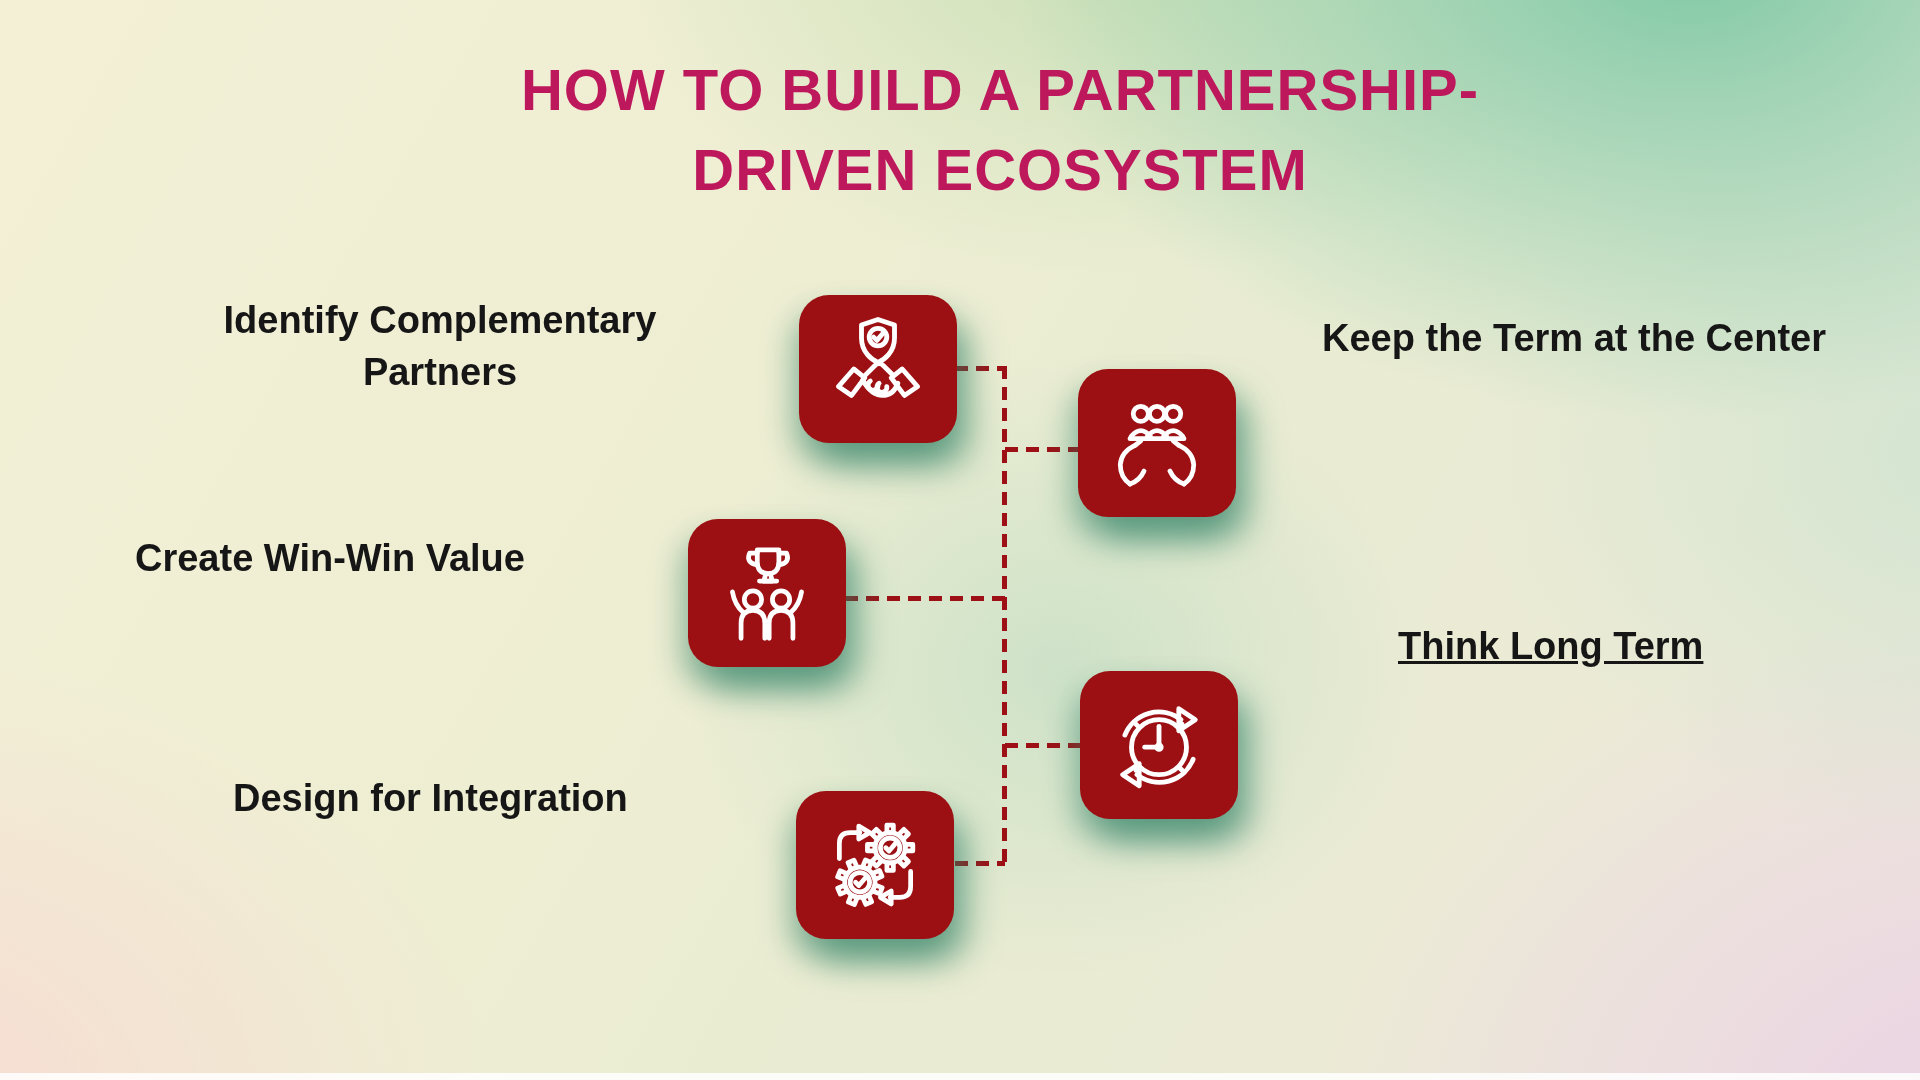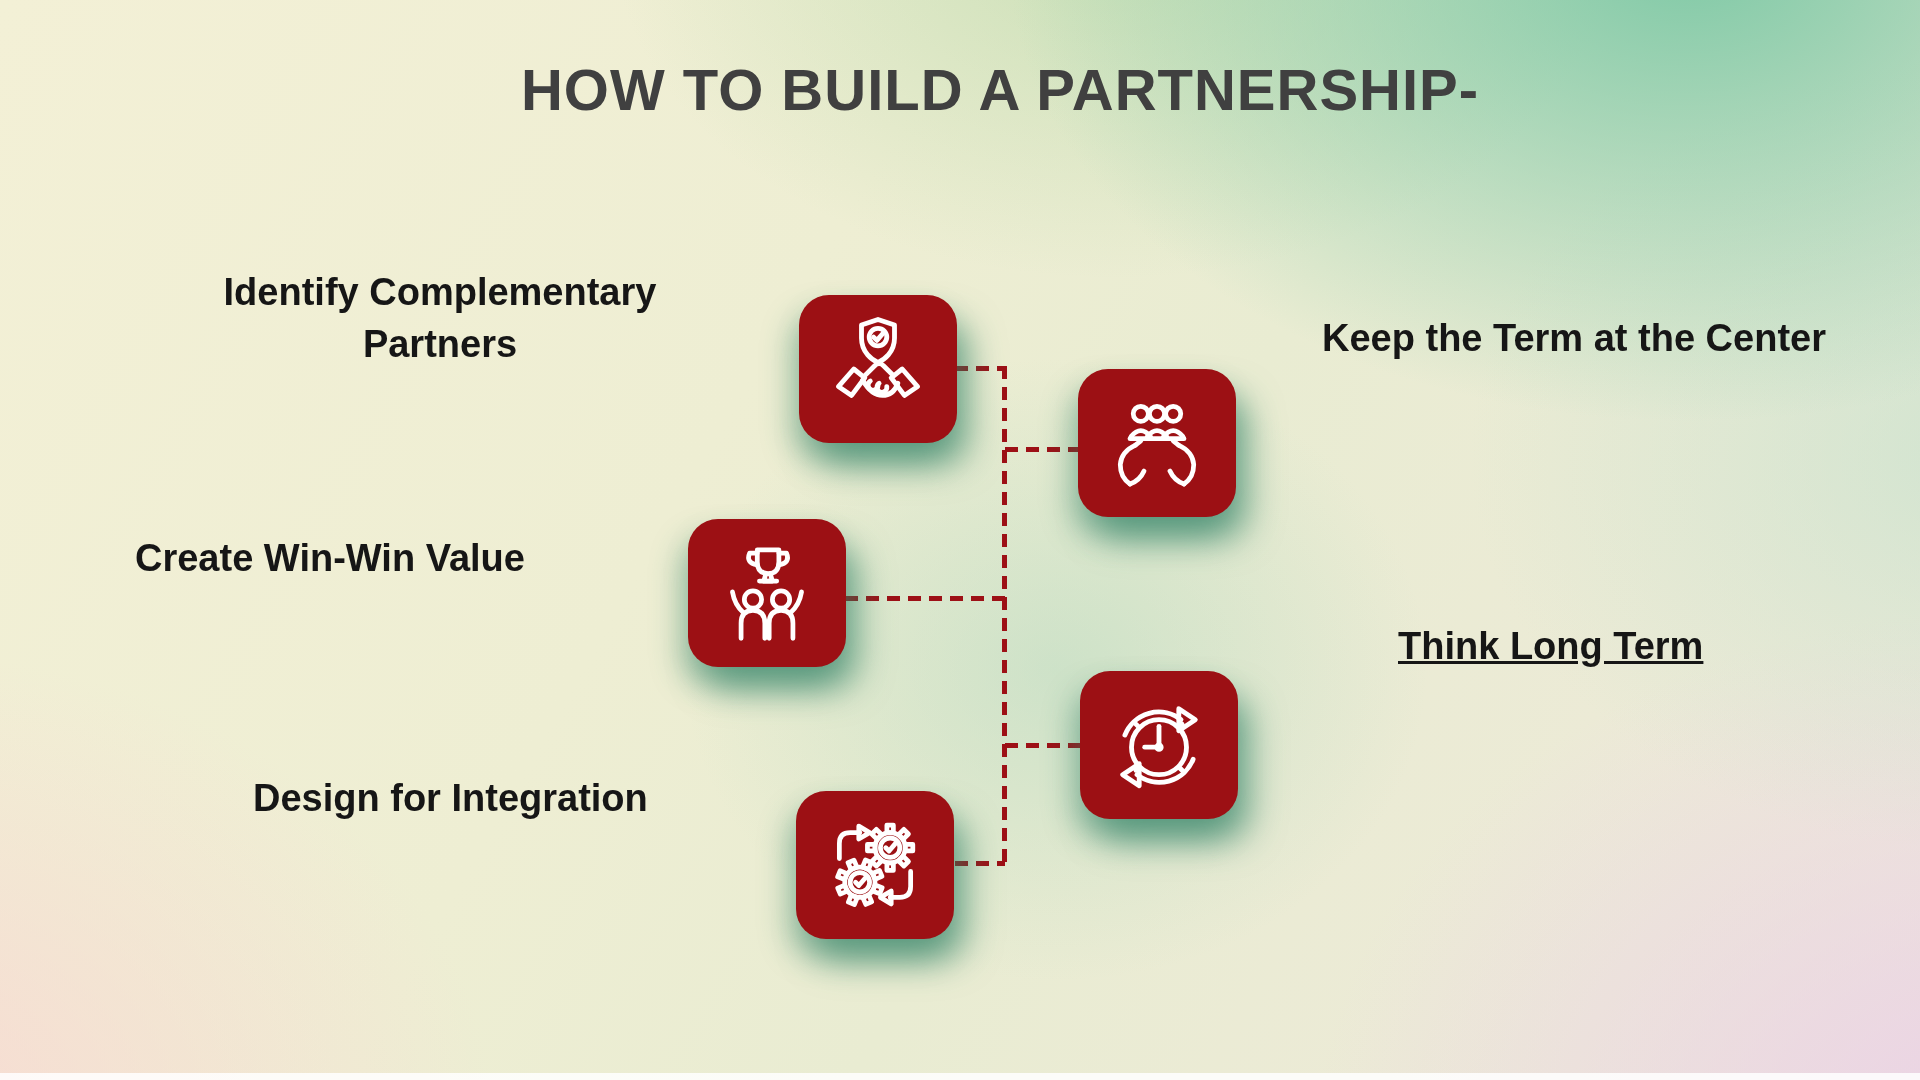--- a/index.html
+++ b/index.html
@@ -11,21 +11,21 @@
       radial-gradient(760px 520px at 58% -6%, rgba(168,210,156,0.50), rgba(168,210,156,0) 66%),
       radial-gradient(820px 640px at 103% 42%, rgba(188,224,202,0.55), rgba(188,224,202,0) 62%),
       radial-gradient(620px 520px at 55% 62%, rgba(160,209,184,0.38), rgba(160,209,184,0) 60%),
       radial-gradient(980px 760px at -6% 104%, rgba(248,216,210,0.90), rgba(248,216,210,0) 62%),
       radial-gradient(1100px 860px at 104% 106%, rgba(234,208,230,0.95), rgba(234,208,230,0) 62%),
       linear-gradient(120deg,#f3f0d6 0%,#eeeed3 38%,#e9ecd2 58%,#efe9da 100%);
   }
   .title{
     position:absolute;left:300px;top:50px;width:1400px;text-align:center;
     font-weight:bold;font-size:58px;line-height:80px;letter-spacing:1px;
-    color:#404040;
+    color:#be185d;
   }
   .label{
     position:absolute;font-weight:bold;font-size:38px;color:#161616;line-height:52px;
   }
   .label.center{text-align:center;}
   .tile{
     position:absolute;width:158px;height:148px;background:#9c1014;border-radius:30px;
     display:flex;align-items:center;justify-content:center;
     box-shadow:14px 24px 34px -2px rgba(44,126,99,0.60), -8px 18px 30px rgba(44,126,99,0.38);
   }
@@ -33,32 +33,33 @@
   .icon-stroke{fill:none;stroke:#ffffff;stroke-width:4.4;stroke-linecap:round;stroke-linejoin:round;}
   .dash-h{position:absolute;height:5px;background:repeating-linear-gradient(90deg,#9d1016 0 13px, rgba(0,0,0,0) 13px 21px);}
   .dash-v{position:absolute;width:5px;background:repeating-linear-gradient(180deg,#9d1016 0 13px, rgba(0,0,0,0) 13px 21px);}
   .bottom-strip{position:absolute;left:0;right:0;bottom:0;height:7px;background:rgba(255,255,255,0.85);}
 </style>
 </head>
 <body>
 
 <div class="title">
   <div>HOW TO BUILD A PARTNERSHIP-</div>
+  <div>DRIVEN ECOSYSTEM</div>
 </div>
 
 <div class="dash-v" style="left:1002px;top:366px;height:500px;"></div>
 <div class="dash-h" style="left:955px;top:366px;width:50px;"></div>
 <div class="dash-h" style="left:1005px;top:447px;width:73px;"></div>
 <div class="dash-h" style="left:845px;top:596px;width:160px;"></div>
 <div class="dash-h" style="left:1005px;top:743px;width:75px;"></div>
 <div class="dash-h" style="left:955px;top:861px;width:50px;"></div>
 
-<div class="label center" style="left:160px;top:266px;width:560px;">Identify Complementary Partners</div>
+<div class="label center" style="left:160px;top:294px;width:560px;">Identify Complementary Partners</div>
 <div class="label" style="left:135px;top:532px;">Create Win-Win Value</div>
-<div class="label" style="left:233px;top:772px;margin-left:20px;">Design for Integration</div>
+<div class="label" style="left:233px;top:772px;">Design for Integration</div>
 <div class="label" style="left:1322px;top:312px;">Keep the Term at the Center</div>
 <div class="label" style="left:1398px;top:620px;text-decoration:underline;">Think Long Term</div>
 
 <div class="tile" style="left:799px;top:295px;">
   <svg width="110" height="110" viewBox="0 0 100 100">
     <g class="icon-stroke">
 
       <path d="M50 5 l15 5 v12 c0 13 -10 20 -15 22 c-5 -2 -15 -9 -15 -22 v-12 z"></path>
       <circle cx="50" cy="21" r="8"></circle>
       <polyline points="46,21 49,24 55,17"></polyline>

